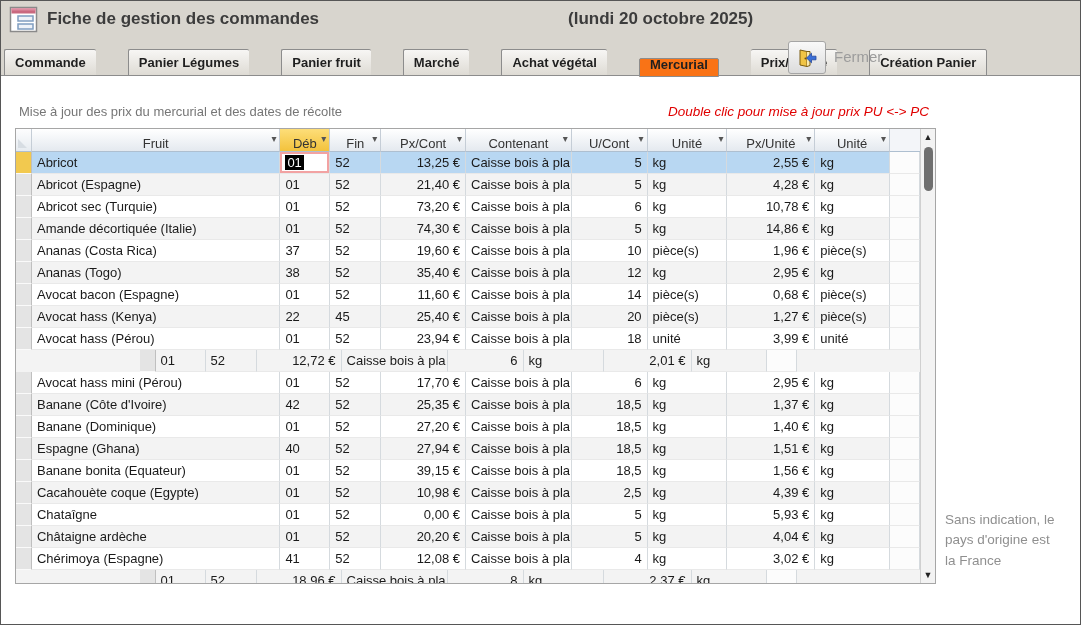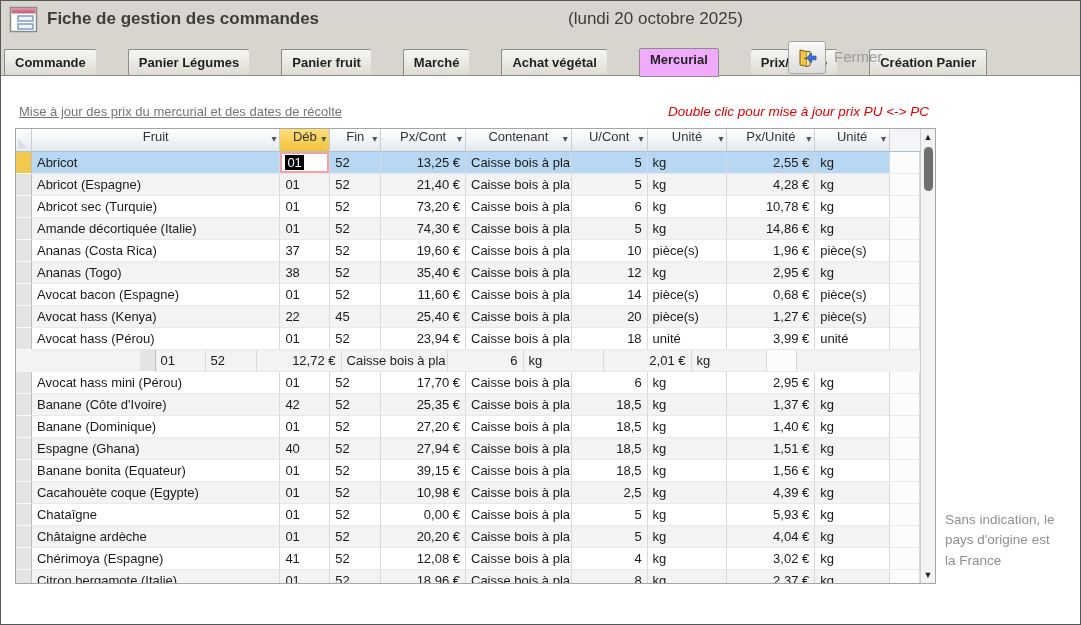--- a/index.html
+++ b/index.html
@@ -8,49 +8,49 @@
 
   .window {
     position:relative; width:1081px; height:625px;
     background:#d8d5ce; border:1px solid #565656; overflow:hidden;
   }
 
   
   .titlebar { position:absolute; left:0; top:0; width:100%; height:82px; background:#d8d5ce; }
   .form-icon { position:absolute; left:8px; top:4px; }
   .page-title { position:absolute; left:46px; top:8px; font-size:17px; font-weight:bold; color:#3c3c3c; }
-  .date-label { position:absolute; left:567px; top:8px; font-size:17px; font-weight:normal; color:#3c3c3c; }
+  .date-label { position:absolute; left:567px; top:8px; font-size:17px; font-weight:bold; color:#3c3c3c; }
 
   
   .tabstrip { position:absolute; left:3px; top:46px; height:29px; display:flex; align-items:flex-end; z-index:3;gap:32px; }
   .tab {
     height:27px; padding:0 10px; display:flex; align-items:center;
     font-size:13px; font-weight:bold; color:#1f1f1f;
     background:linear-gradient(#f7f6f4,#dedbd4);
     border:1px solid #8c8c8c; border-right:none; border-radius:2px 2px 0 0;
     cursor:default; white-space:nowrap;
   }
   .tab:last-child { border-right:1px solid #8c8c8c; }
   .tab.active {
-    height:29px; background:#f0abfc; border-right:1px solid #8c8c8c;
+    height:19px; background:#f97316; border-right:1px solid #8c8c8c;
     position:relative; z-index:4; margin-bottom:-1px; padding-bottom:7px;
   }
   .tab.active + .tab { border-left:none; }
 
   
   .page { position:absolute; left:0; top:74px; width:1081px; height:551px; background:#fff; border-top:1px solid #8c8c8c; }
 
   .close-btn {
     position:absolute; left:787px; top:40px; width:38px; height:33px;
     background:linear-gradient(#f9f9f9,#dcdcdc); border:1px solid #a5a5a5; border-radius:3px;
     display:flex; align-items:center; justify-content:center; z-index:5; cursor:default;
   }
   .close-label { position:absolute; left:833px; top:47px; font-size:15px; color:#9c9c9c; z-index:5; }
 
-  .subtitle { position:absolute; left:18px; top:103px; font-size:13px; color:#767676;text-decoration:underline; }
+  .subtitle { position:absolute; left:18px; top:103px; font-size:13px; color:#767676; }
   .hint-red { position:absolute; right:151px; top:103px; font-size:13.5px; font-style:italic; color:#e00000; }
 
   .origin-note { position:absolute; left:944px; top:509px; width:118px; font-size:13.5px; line-height:1.5; color:#8f8f8f; }
 
   
   .datasheet {
     position:absolute; left:14px; top:127px; width:921px; height:456px;
     border:1px solid #a6a6a6; background:#fff; display:flex; overflow:hidden; font-size:13px;
   }
   .ds-main { width:906px; overflow:hidden; }
@@ -58,21 +58,21 @@
   .ds-header { display:flex; height:23px; }
   .corner {
     width:16px; background:linear-gradient(#fdfdfe,#e6ebf0);
     border-right:1px solid #c5cdd6; border-bottom:1px solid #aebfd0; position:relative;
   }
   .corner .tri {
     position:absolute; left:2px; bottom:3px; width:0; height:0;
     border-left:9px solid #d7dde3; border-top:9px solid transparent;
   }
   .hcell {
-    position:relative; display:flex; align-items:flex-start; justify-content:center;
+    position:relative; display:flex; align-items:flex-end; justify-content:center;
     background:linear-gradient(#ffffff,#e4e9ef);
     border-right:1px solid #c5cdd6; border-bottom:1px solid #aebfd0;
     color:#333; cursor:default; white-space:nowrap; overflow:hidden;
   }
   .hcell .arr { position:absolute; right:3px; top:4px; font-size:10px; color:#555; }
   .hcell.hl { background:linear-gradient(#fdde79,#f3c23c); }
   .hblank { width:30px; background:#f3f5f9; border-bottom:1px solid #aebfd0; }
 
   .c0{width:249px}.c1{width:50px}.c2{width:51px}.c3{width:85px}.c4{width:106px}
   .c5{width:76px}.c6{width:80px}.c7{width:88px}.c8{width:75px}
@@ -432,21 +432,20 @@
             <div class="cell c3 r">12,08 €</div>
             <div class="cell c4 l">Caisse bois à pla</div>
             <div class="cell c5 r">4</div>
             <div class="cell c6 l">kg</div>
             <div class="cell c7 r">3,02 €</div>
             <div class="cell c8 l">kg</div>
             <div class="cell blank"></div>
           </div>
           <div class="row alt">
             <div class="selcell"></div>
-            <div class="cell c0 l">Citron bergamote (Italie)</div>
             <div class="cell c1 l">01</div>
             <div class="cell c2 l">52</div>
             <div class="cell c3 r">18,96 €</div>
             <div class="cell c4 l">Caisse bois à pla</div>
             <div class="cell c5 r">8</div>
             <div class="cell c6 l">kg</div>
             <div class="cell c7 r">2,37 €</div>
             <div class="cell c8 l">kg</div>
             <div class="cell blank"></div>
           </div>

